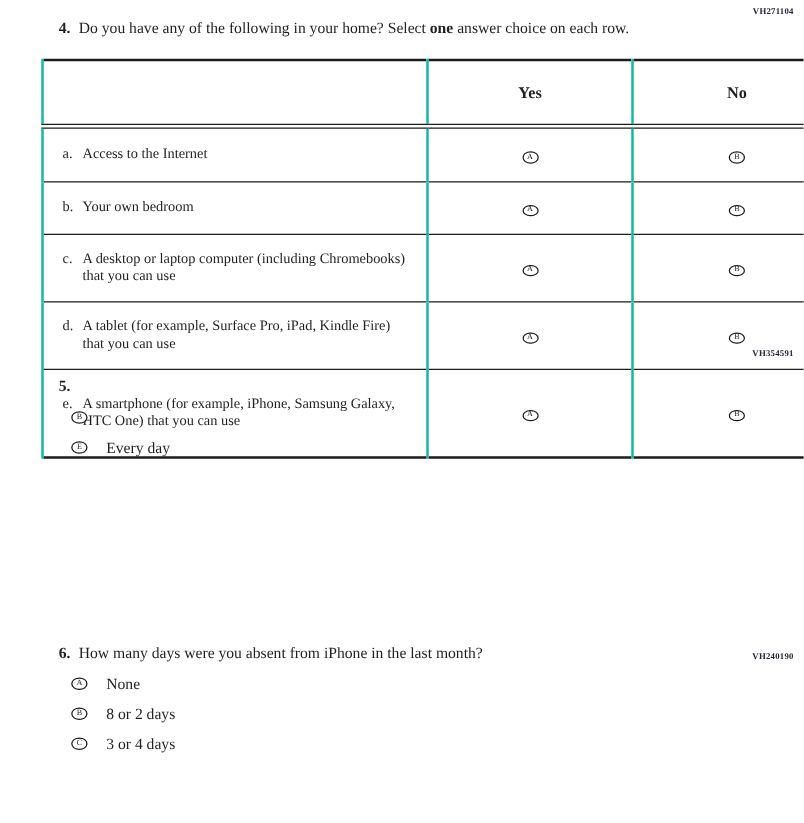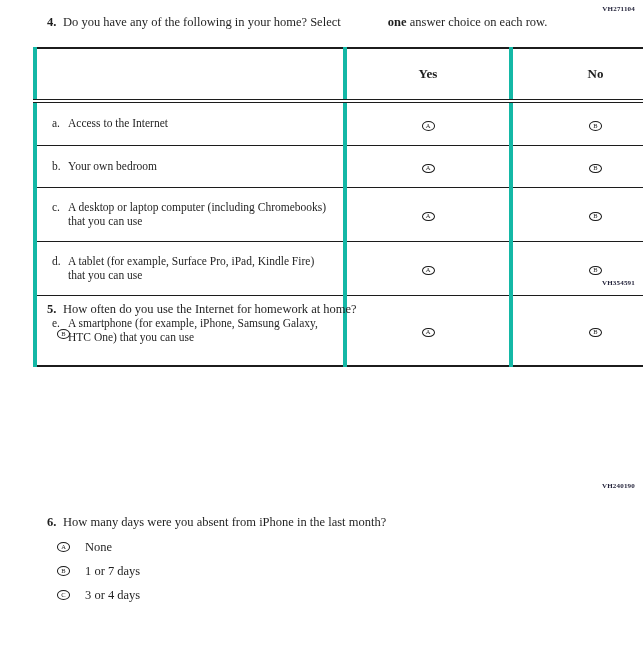--- a/index.html
+++ b/index.html
@@ -7,36 +7,36 @@
     position:relative; width:643px; height:658px; background:#fff;
     font-family:Liberation Serif, serif; color:#1f1f1f;
     overflow:hidden;
   }
   .item-code {
     position:absolute; right:8px; font-size:7px; font-weight:bold;
     color:#23233a; letter-spacing:0.2px;
   }
   .code-q4 { top:5px; }
   .code-q5 { top:279px;text-align:right; }
-  .code-q6 { top:482px; }
+  .code-q6 { top:521px; }
   .question-block { position:absolute; left:47px; }
   .q4-question { top:14px; width:560px; }
   .q5-block { top:301px; width:560px; }
   .q6-block { top:514px; width:560px; }
   .q-line { display:flex; font-size:12.5px; line-height:17px; }
   .q-num { font-weight:bold; width:16px; flex:0 0 16px; }
-  .q-text b { font-weight:bold;margin-left:44px; }
+  .q-text b { font-weight:bold; }
   
   table.resp {
     position:absolute; left:33px; top:47px; width:604px;
     border-collapse:collapse; table-layout:fixed;
     border:2px solid #1c1c1c; font-size:11.5px;
   }
   table.resp th, table.resp td {
-    border-left:4px solid #14b8a6; border-top:1px solid #1c1c1c;
+    border-left:2px solid #14b8a6; border-top:1px solid #1c1c1c;
     padding:12px; vertical-align:middle;
   }
   table.resp thead th {
     border-bottom:4px double #1c1c1c; font-size:13px; font-weight:bold;
     text-align:center; height:26px;
   }
   .c-item { width:282px; }
   .c-yes  { width:138px; text-align:center; }
   .c-no   { width:141px; text-align:center; }
   .c-code { width:43px; text-align:center; }
@@ -141,44 +141,47 @@
         <td class="c-code"><span class="cell-code">VH271112</span></td>
       </tr>
     </tbody>
   </table>
 
   <div class="item-code code-q5">VH354591</div>
 
   <div class="question-block q5-block">
     <div class="q-line">
       <span class="q-num">5.</span>
-      <span class="q-text">How often do you use the Internet for homework at home?</span>
     </div>
     <div class="options">
       <div class="opt">
         <span class="bubble">B</span>
+      </div>
+      <div class="opt">
+        <span class="bubble">E</span>
+        <span class="opt-label">Every day</span>
       </div>
     </div>
   </div>
 
   <div class="item-code code-q6">VH240190</div>
 
   <div class="question-block q6-block">
     <div class="q-line">
       <span class="q-num">6.</span>
       <span class="q-text">How many days were you absent from iPhone in the last month?</span>
     </div>
     <div class="options">
       <div class="opt">
         <span class="bubble">A</span>
         <span class="opt-label">None</span>
       </div>
       <div class="opt">
         <span class="bubble">B</span>
-        <span class="opt-label">1 or 7 days</span>
+        <span class="opt-label">8 or 2 days</span>
       </div>
       <div class="opt">
         <span class="bubble">C</span>
         <span class="opt-label">3 or 4 days</span>
       </div>
     </div>
   </div>
 
 </div>
 

